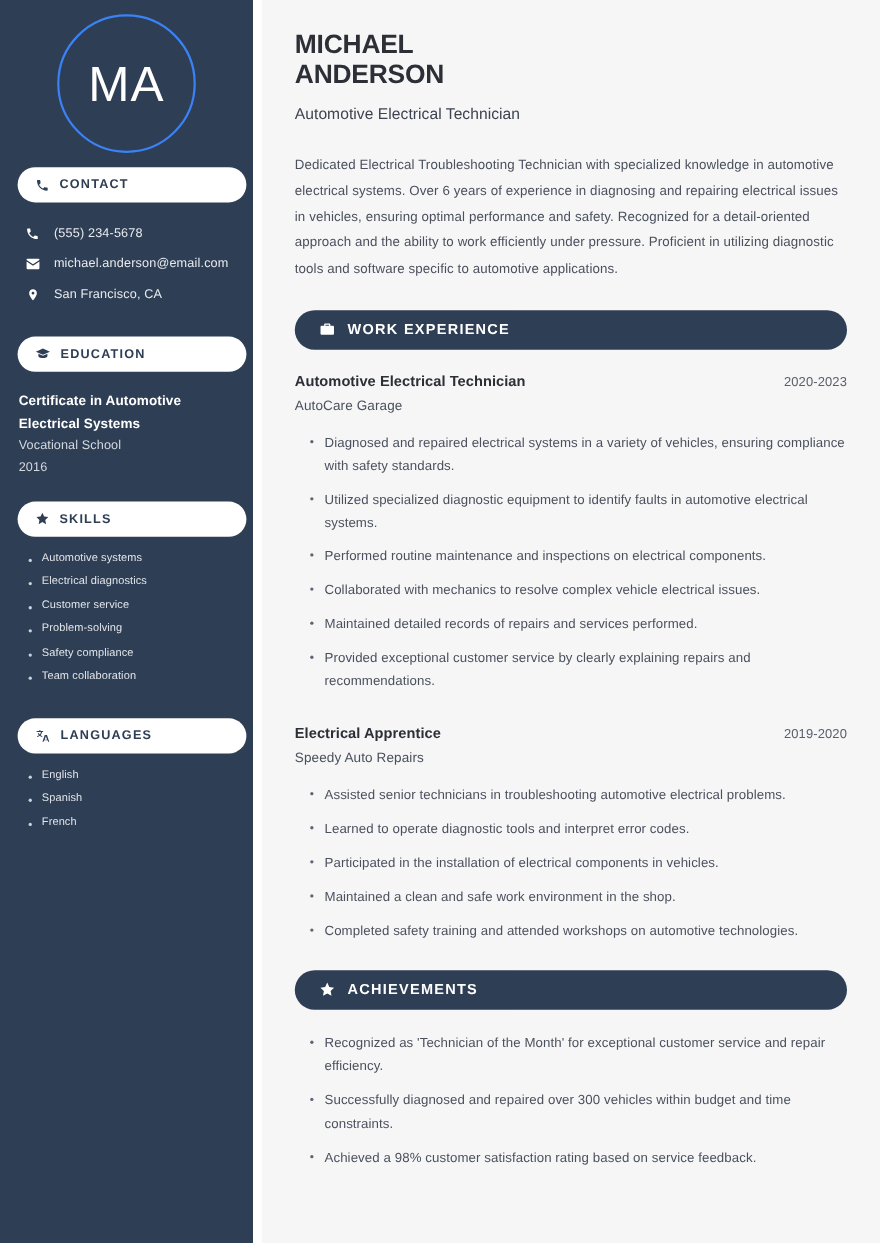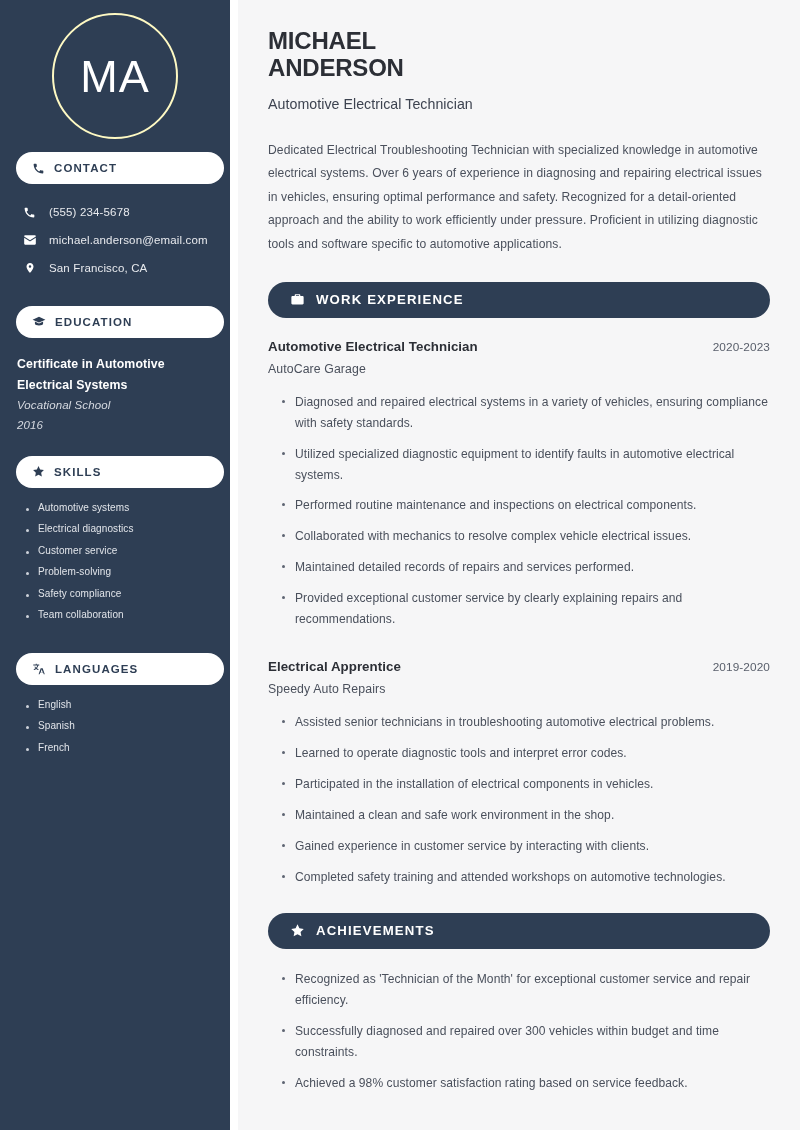--- a/index.html
+++ b/index.html
@@ -34,21 +34,21 @@
   .avatar-wrap {
     height: 152px;
     display: flex;
     align-items: center;
     justify-content: center;
   }
   .avatar {
     width: 126px;
     height: 126px;
     border-radius: 50%;
-    border: 2px solid #fef9c3;
+    border: 2px solid #3b82f6;
     display: flex;
     align-items: center;
     justify-content: center;
   }
   .avatar-initials {
     color: #ffffff;
     font-size: 45px;
     font-weight: 400;
     letter-spacing: 1px;
     line-height: 1;
@@ -98,21 +98,20 @@
     font-size: 12.3px;
     font-weight: bold;
     line-height: 1.72;
     letter-spacing: 0.1px;
   }
   .edu-school, .edu-year {
     color: #d5d9e0;
     font-size: 11.5px;
     line-height: 1.72;
     letter-spacing: 0.1px;
-    font-style: italic;
   }
 
   
   .side-list { margin-top: 14px; padding-left: 8px; list-style: none; }
   .side-list li {
     position: relative;
     color: #e2e5ea;
     font-size: 10px;
     padding-left: 14px;
     margin-bottom: 10.5px;
@@ -384,21 +383,20 @@
       <div class="job-head">
         <span class="job-role">Electrical Apprentice</span>
         <span class="job-dates">2019-2020</span>
       </div>
       <div class="job-company">Speedy Auto Repairs</div>
       <ul class="main-list">
         <li>Assisted senior technicians in troubleshooting automotive electrical problems.</li>
         <li>Learned to operate diagnostic tools and interpret error codes.</li>
         <li>Participated in the installation of electrical components in vehicles.</li>
         <li>Maintained a clean and safe work environment in the shop.</li>
-        <li>Gained experience in customer service by interacting with clients.</li>
         <li>Completed safety training and attended workshops on automotive technologies.</li>
       </ul>
     </div>
 
     <div class="sec-bar">
       <span class="sec-bar-icon">
         <svg width="15" height="15" viewBox="0 0 24 24" fill="currentColor">
           <path d="M12 2l3 6.5 7 .9-5.1 4.8 1.3 7-6.2-3.4-6.2 3.4 1.3-7L2 9.4l7-.9L12 2z"></path>
         </svg>
       </span>

